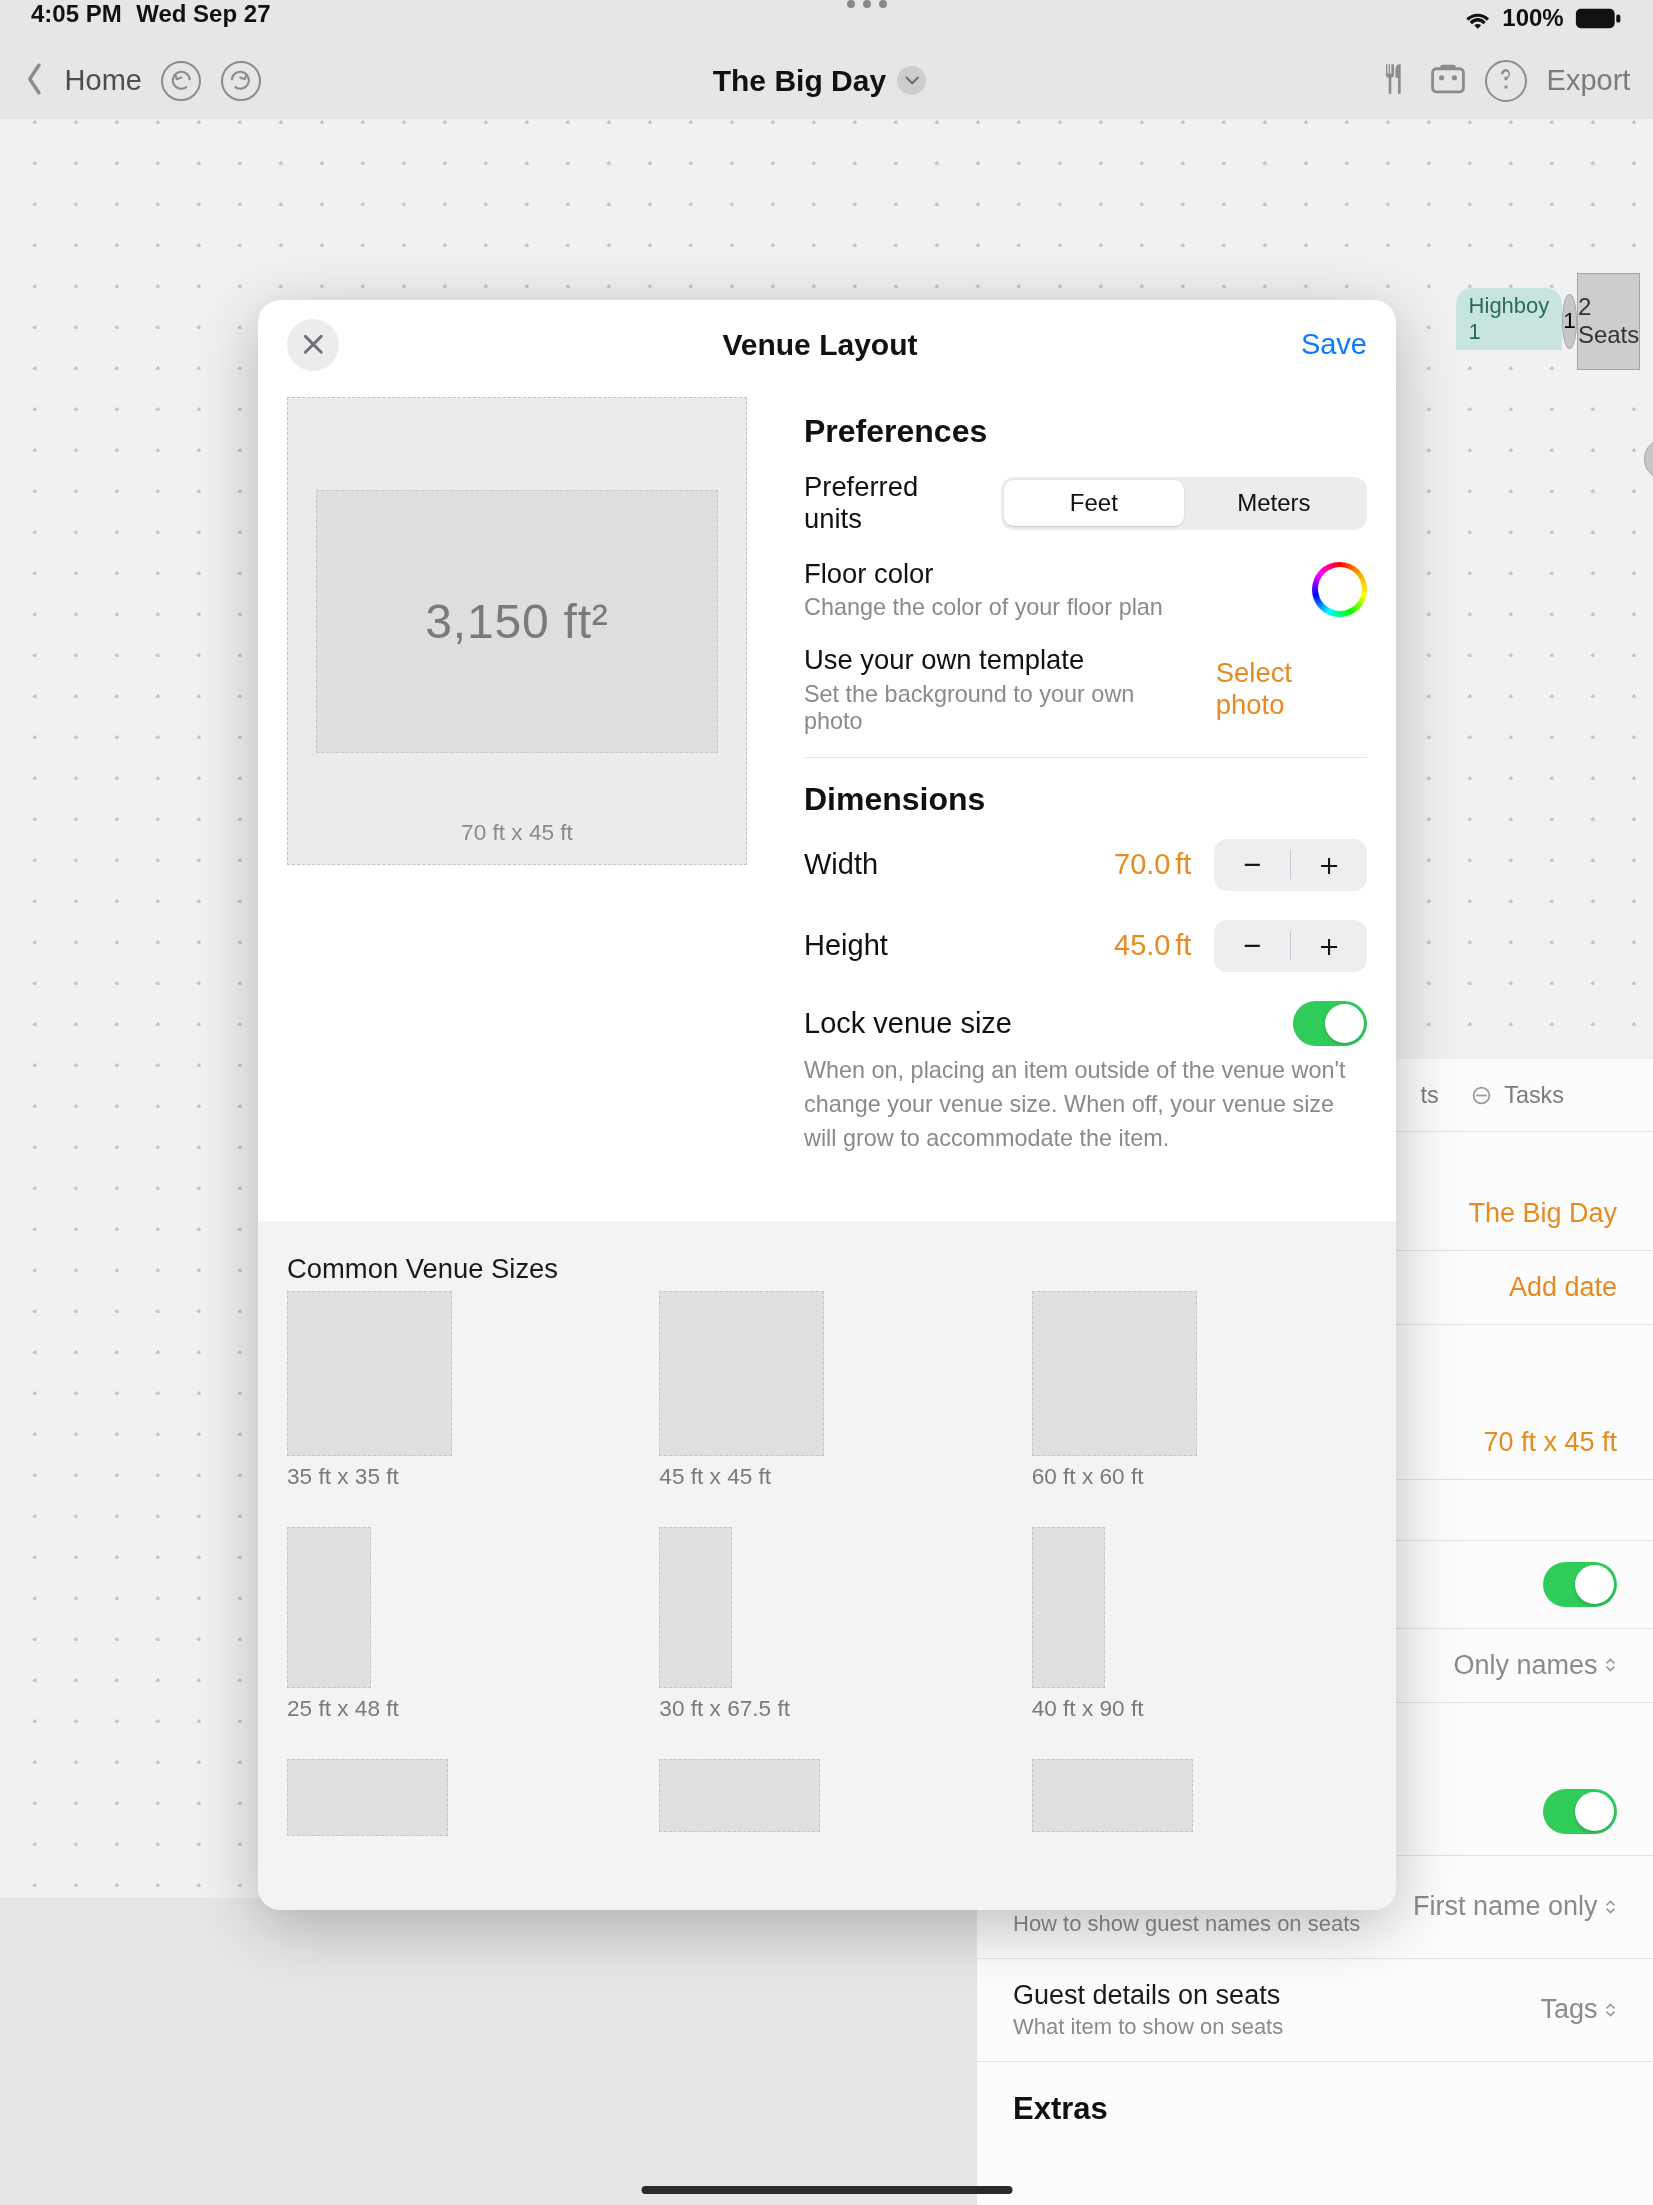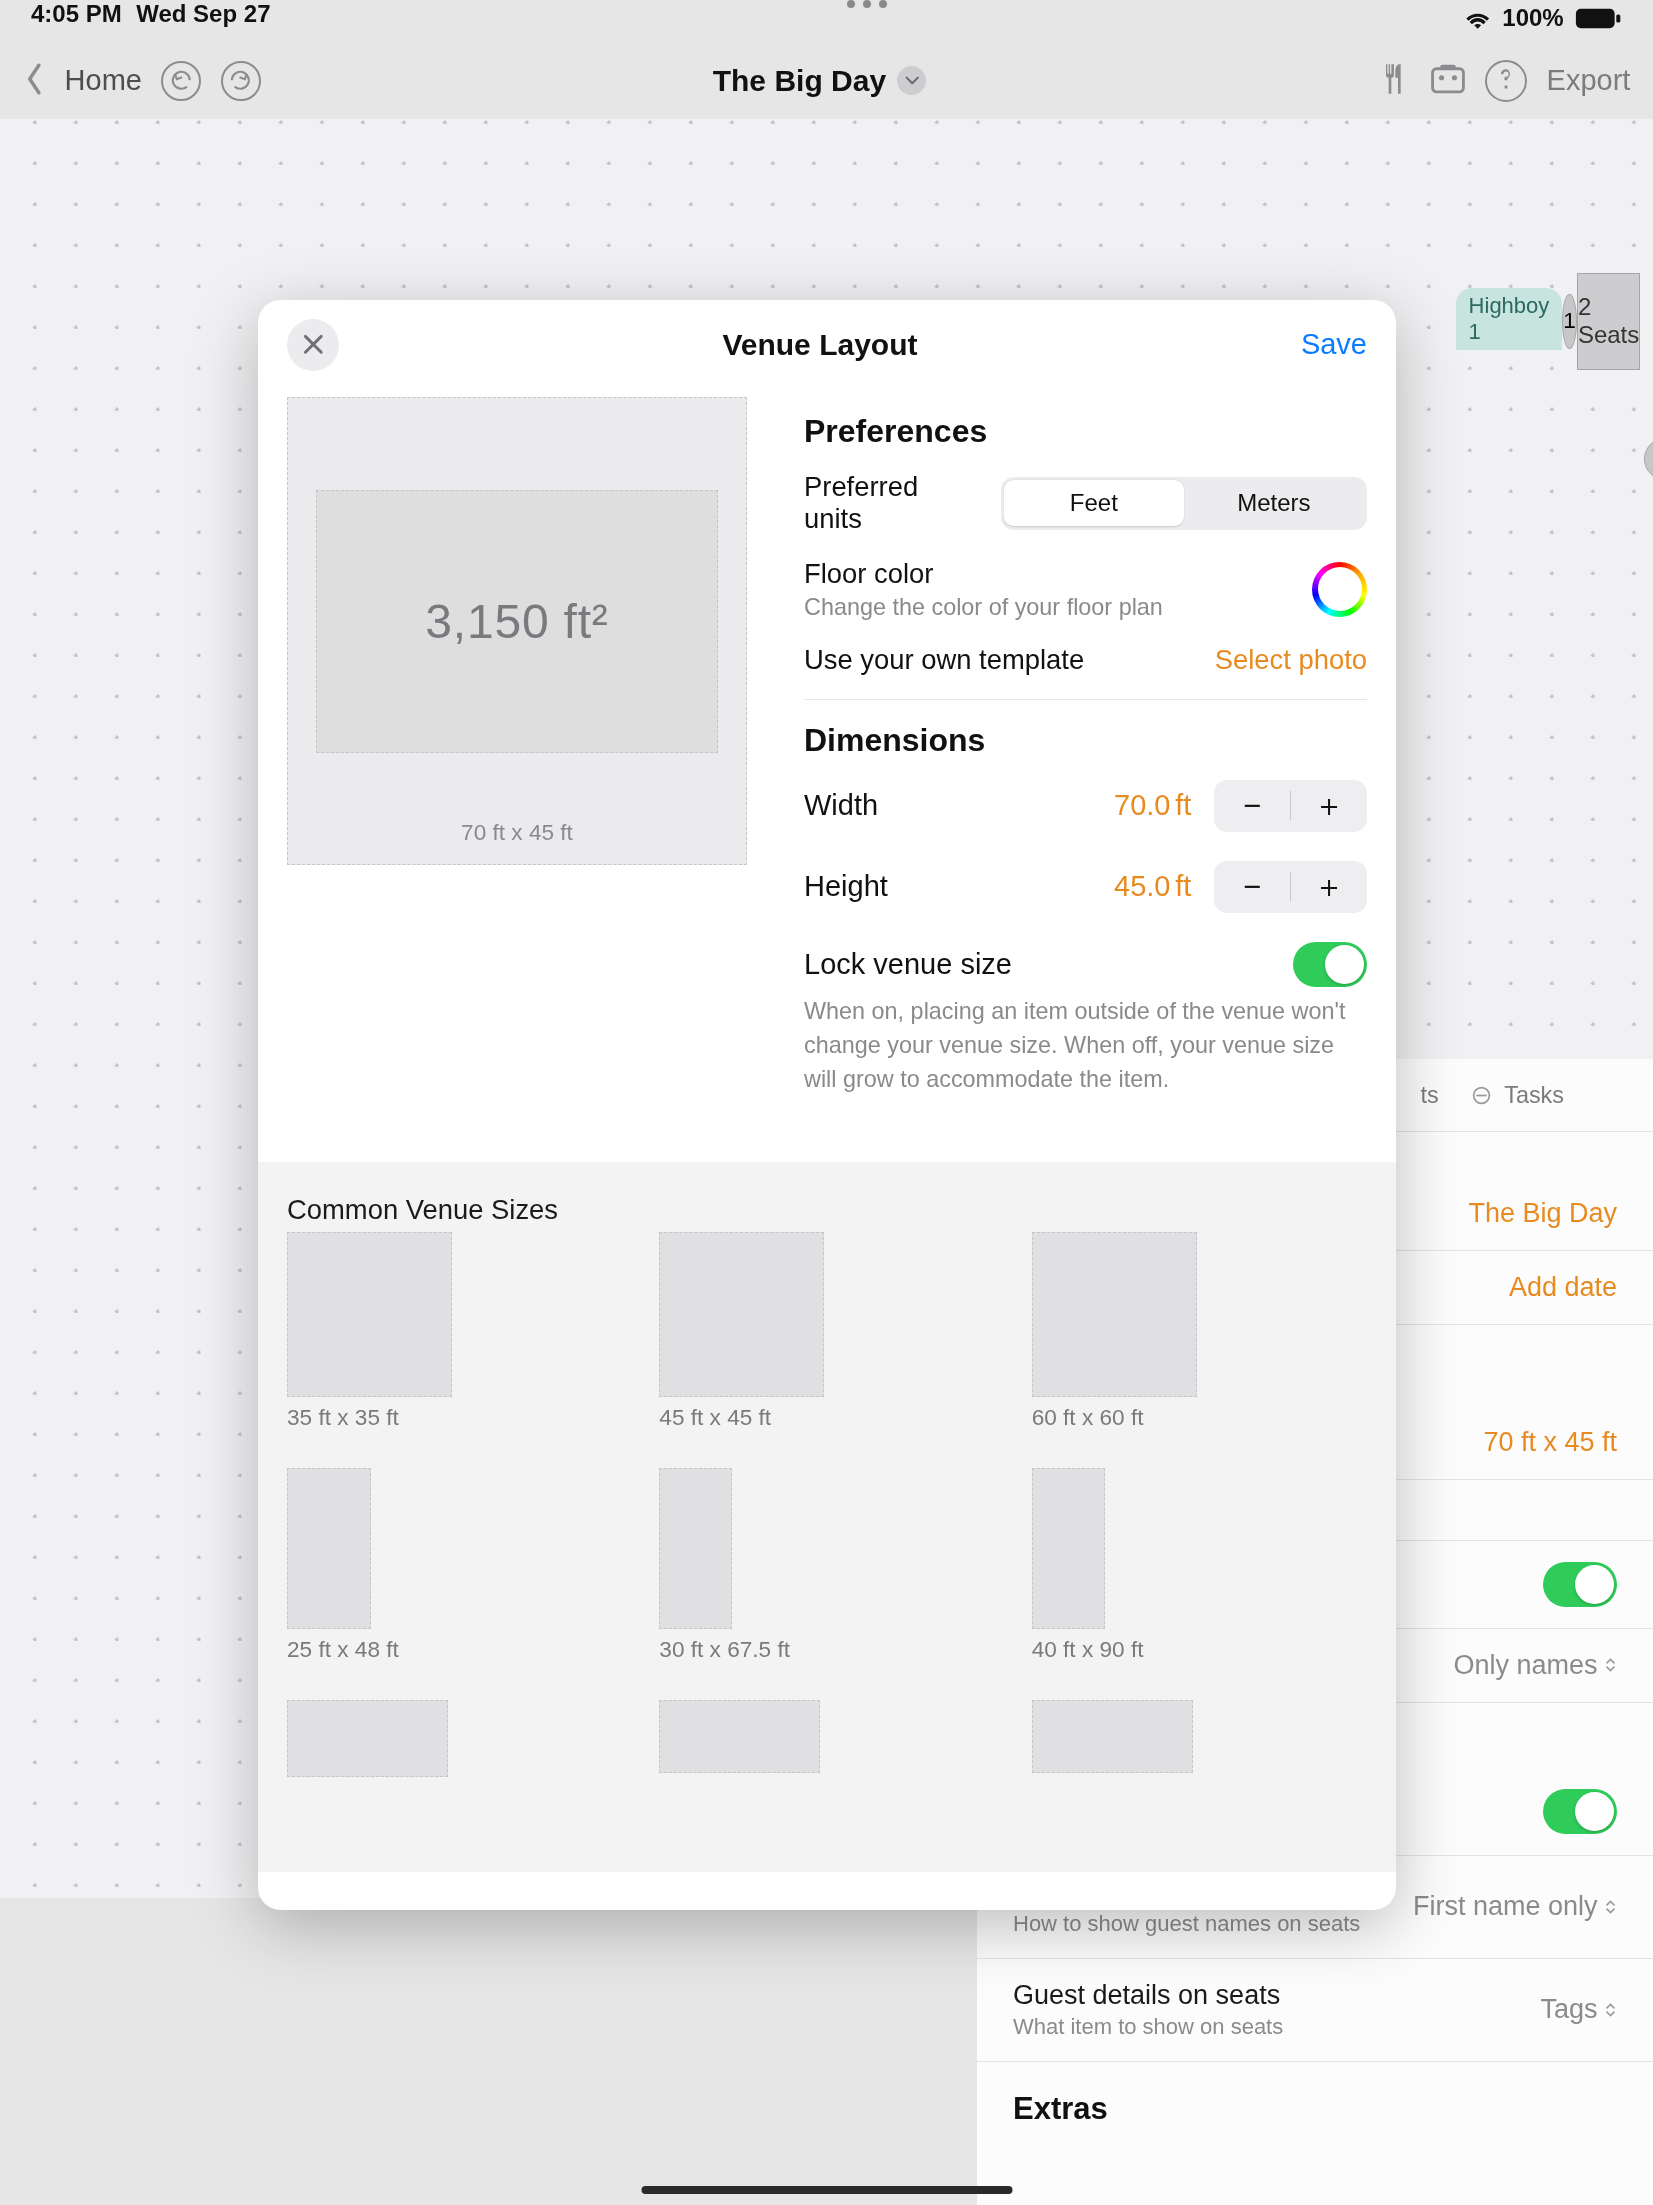--- a/index.html
+++ b/index.html
@@ -406,20 +406,21 @@
         <div>
           <div class="plbl">Floor color</div>
           <div class="psub">Change the color of your floor plan</div>
         </div>
         <div class="color-ring"></div>
       </div>
 
       <div class="pref-row">
         <div>
           <div class="plbl">Use your own template</div>
+          <div class="psub">Set the background to your own photo</div>
         </div>
         <div class="select-photo">Select photo</div>
       </div>
 
       <div class="divider"></div>
 
       <h2>Dimensions</h2>
 
       <div class="dim-row">
         <div class="dlbl">Width</div>

